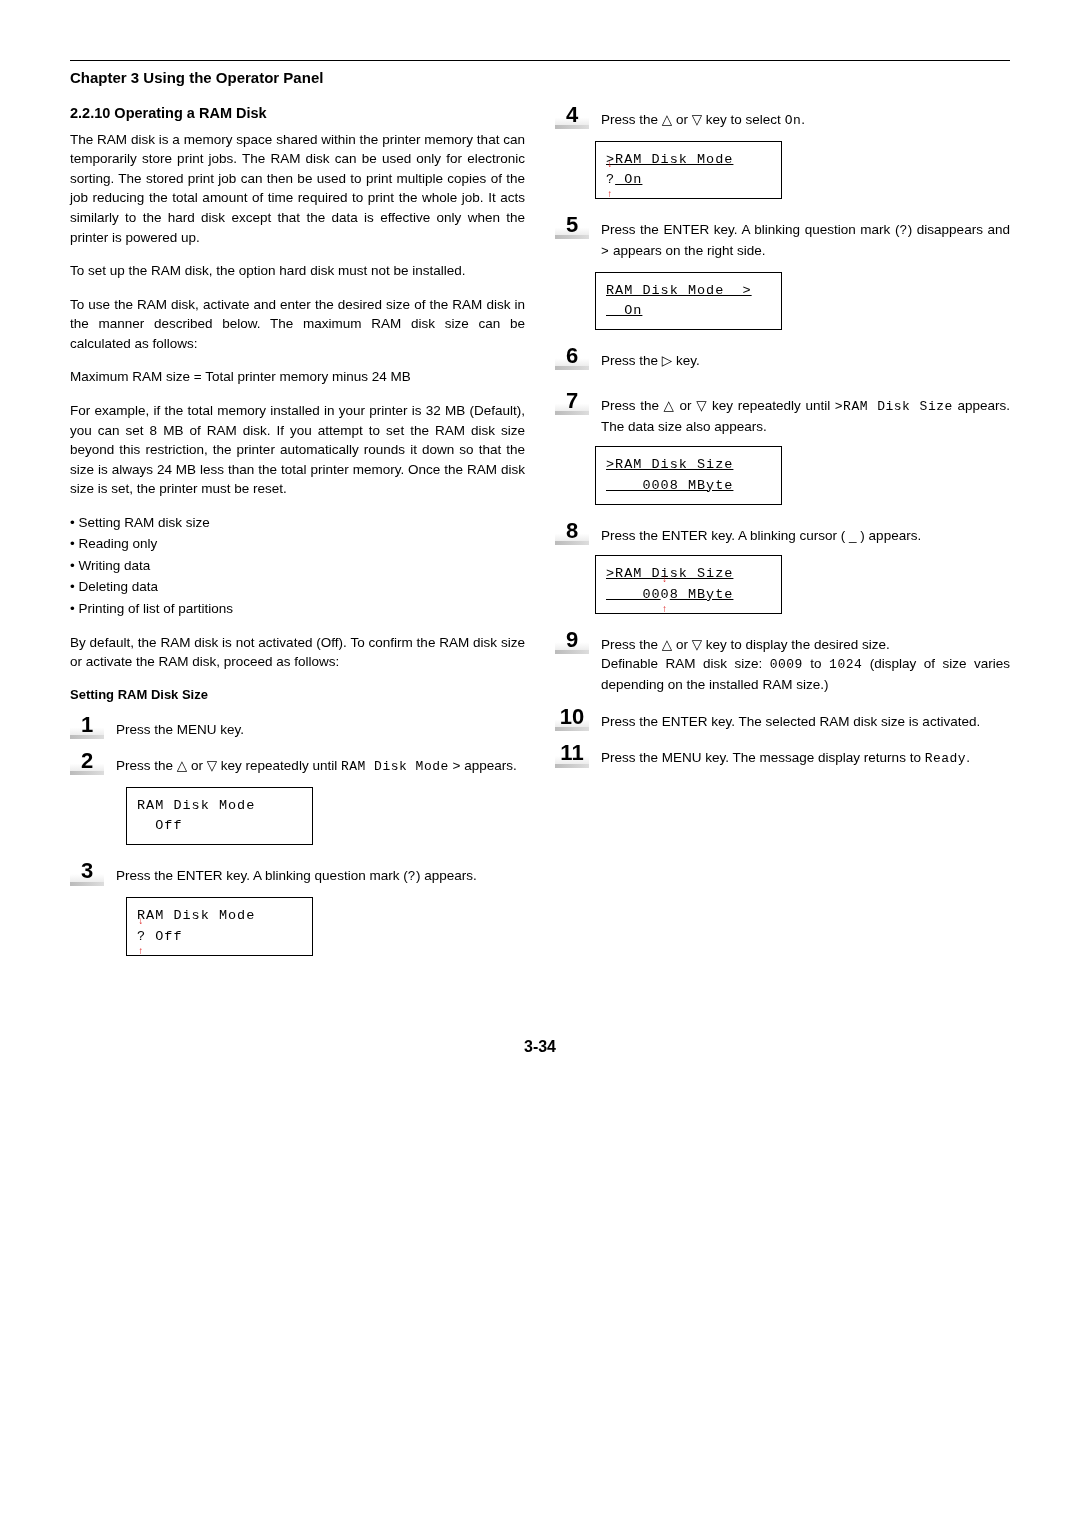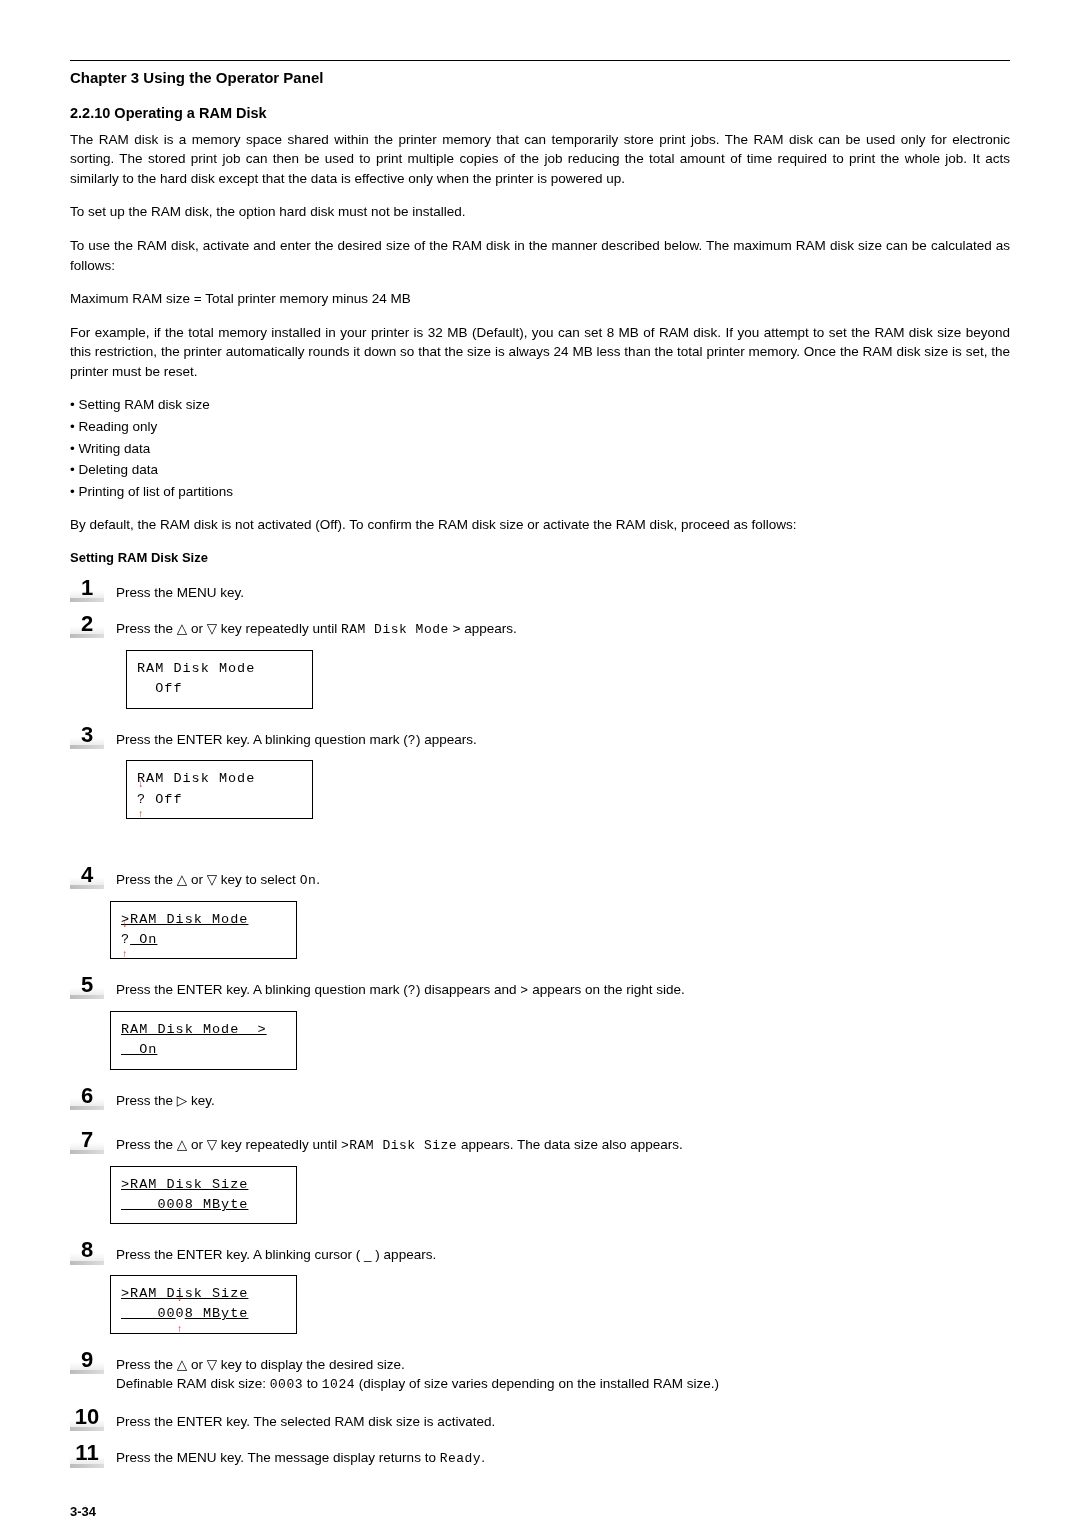--- a/index.html
+++ b/index.html
@@ -6,21 +6,21 @@
     font-family: Arial, Helvetica, sans-serif;
     font-size: 13.5px;
     margin: 0;
     padding: 60px 70px 40px 70px;
     color: #000;
     line-height: 1.45;
     width: 940px;
   }
   .header-rule { border-top: 1.5px solid #000; margin-bottom: 6px; }
   .chapter-title { text-align: left; font-weight: bold; font-size: 15px; margin-bottom: 14px; }
-  .columns { display: flex; gap: 30px; flex-direction: column; }
+  .columns { display: flex; gap: 30px; }
   .col { flex: 1; }
   .section-heading { font-weight: bold; font-size: 14.5px; margin-bottom: 6px; }
   .para { text-align: justify; margin-bottom: 14px; }
   .sub-heading { font-weight: bold; font-size: 13px; margin-top: 6px; margin-bottom: 8px; }
   .bullets { margin: 0 0 14px 0; padding-left: 0; list-style: none; }
   .bullets li::before { content: "• "; }
   .bullets li { margin-bottom: 2px; }
   .step { display: flex; align-items: flex-start; margin-bottom: 10px; }
   .step-num {
     font-family: Arial, sans-serif;
@@ -65,21 +65,21 @@
     display:inline-block;
   }
   .blink-arrows-v {
     position:absolute;
     left:50%; transform:translateX(-50%);
     font-size:10px; color:#d22; line-height:1;
   }
   .blink-top { top:-10px; }
   .blink-bot { bottom:-10px; }
   .tri { font-family: Arial, sans-serif; }
-  .pagenum { text-align:left; font-weight:bold; font-size:13px; margin-top:24px;}
+  .pagenum { text-align:center; font-weight:bold; font-size:16px; margin-top:65px;}
   b { font-weight: normal; }
 </style>
 </head>
 <body>
 
 <div class="header-rule"></div>
 <div class="chapter-title">Chapter 3  Using the Operator Panel</div>
 
 <div class="columns">
 
@@ -191,21 +191,21 @@
     </div>
     <div class="lcd lcd-right"><span>&gt;RAM Disk Size</span>
 <span>    00</span><span class="blink-mark"><span class="blink-arrows-v blink-top">↓</span><span>0</span><span class="blink-arrows-v blink-bot">↑</span></span><span>8 MByte</span></div>
 
     <div class="step">
       <div class="step-num">
           <span class="step-num-inner">9</span>
         </div>
       <div class="step-text">
         <span>Press the </span><span class="tri">△</span><span> or </span><span class="tri">▽</span><span> key to display the desired size.</span><br>
-        <span>Definable RAM disk size: </span><span class="mono">0003</span><span> to </span><span class="mono">1024</span><span> (display of size varies depending on the installed RAM size.)</span>
+        <span>Definable RAM disk size: </span><span class="mono">0009</span><span> to </span><span class="mono">1024</span><span> (display of size varies depending on the installed RAM size.)</span>
       </div>
     </div>
 
     <div class="step">
       <div class="step-num">
           <span class="step-num-inner">10</span>
         </div>
       <div class="step-text">
         <span>Press the </span><b>ENTER</b><span> key. The selected RAM disk size is activated.</span>
       </div>

